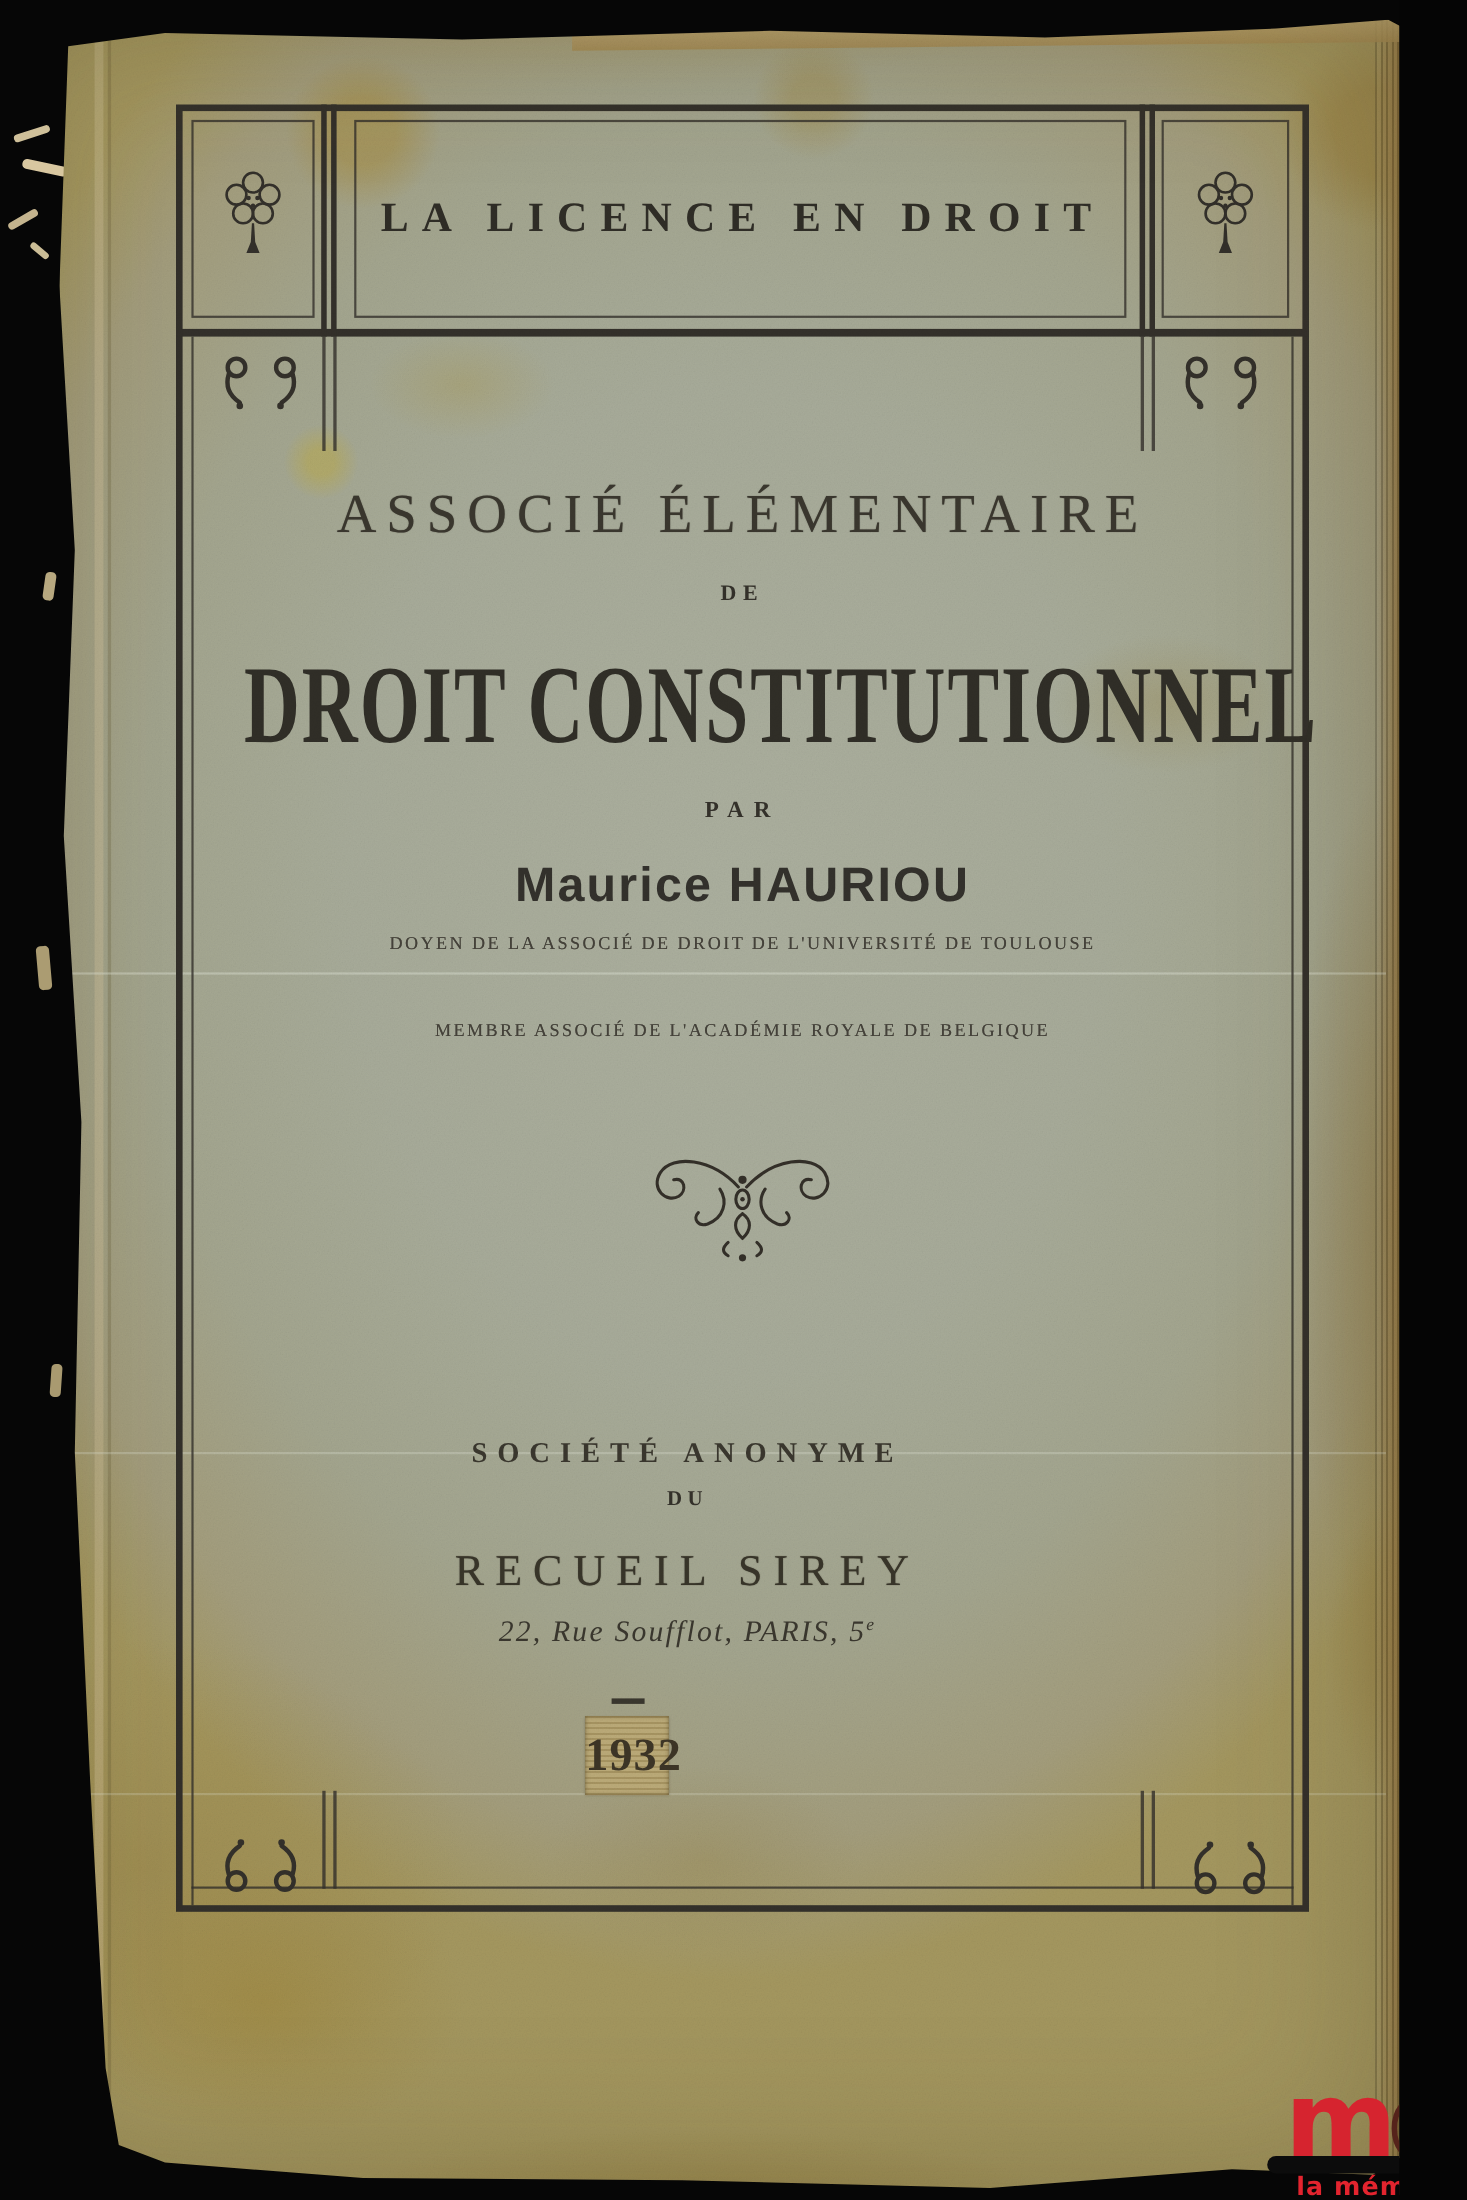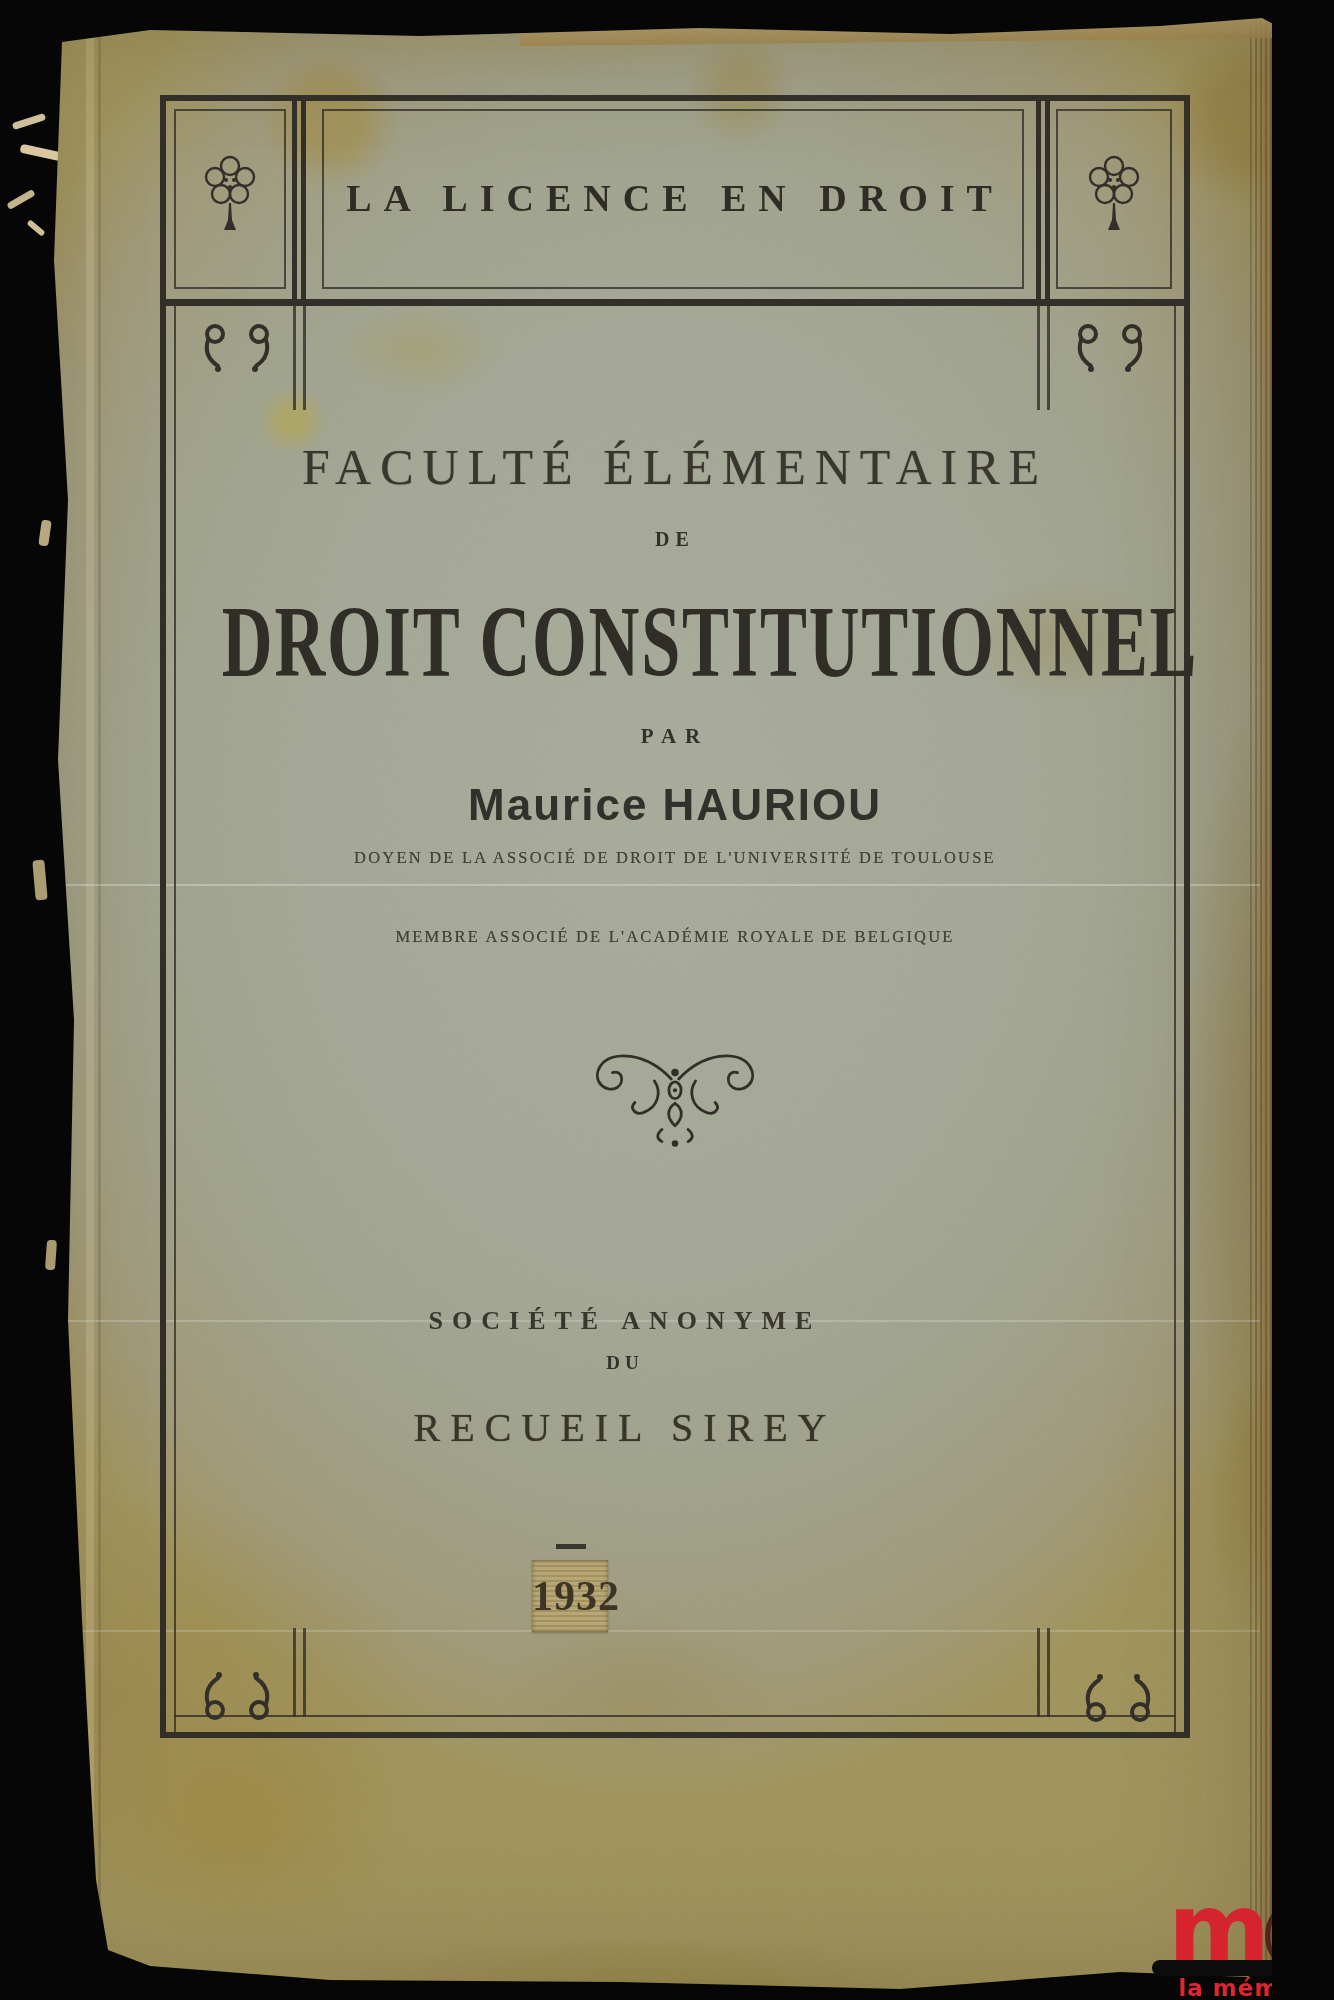--- a/index.html
+++ b/index.html
@@ -228,31 +228,32 @@
         <path d="M114,98 Q123,106 114,111"></path>
       </g>
       <g fill="#332f28">
         <circle cx="100" cy="37" r="4"></circle>
           <circle cx="100" cy="56" r="2.2"></circle>
           <circle cx="100" cy="113" r="3.5"></circle>
       </g>
     </svg>
 
     <div class="txt banner-text">LA LICENCE EN DROIT</div>
-    <div class="txt precis">FACULTÉ ÉLÉMENTAIRE</div>
+    <div class="txt precis">ASSOCIÉ ÉLÉMENTAIRE</div>
     <div class="txt de">DE</div>
     <div class="txt main-title">DROIT CONSTITUTIONNEL</div>
     <div class="txt par">PAR</div>
     <div class="txt author-name">Maurice HAURIOU</div>
     <div class="txt cred" style="top:848px;">DOYEN DE LA ASSOCIÉ DE DROIT DE L'UNIVERSITÉ DE TOULOUSE</div>
     <div class="txt cred" style="top:927px;">MEMBRE ASSOCIÉ DE L'ACADÉMIE ROYALE DE BELGIQUE</div>
 
     <div class="txt-pub societe">SOCIÉTÉ ANONYME</div>
     <div class="txt-pub du">DU</div>
     <div class="txt-pub sirey">RECUEIL SIREY</div>
+    <div class="txt-pub address"><span>22, Rue Soufflot, PARIS, 5</span><sup style="font-size:16px;">e</sup></div>
 
     <div class="dash"></div>
     <div class="year-label">1932</div>
 
     <svg class="noise" width="1334" height="2000">
       <filter id="grain">
           <feTurbulence type="fractalNoise" baseFrequency="0.8" numOctaves="2" stitchTiles="stitch"></feTurbulence>
           <feColorMatrix type="saturate" values="0"></feColorMatrix>
         </filter>
       <rect width="1334" height="2000" filter="url(#grain)"></rect>

